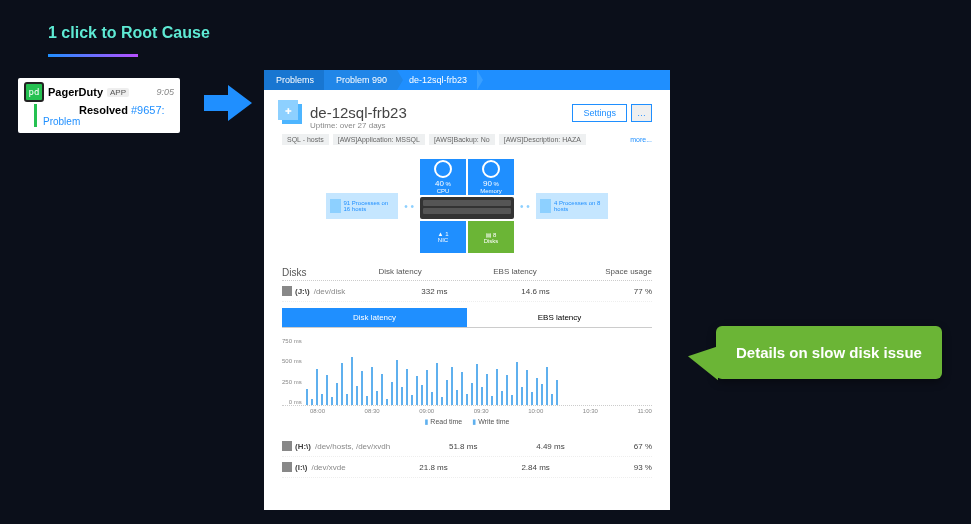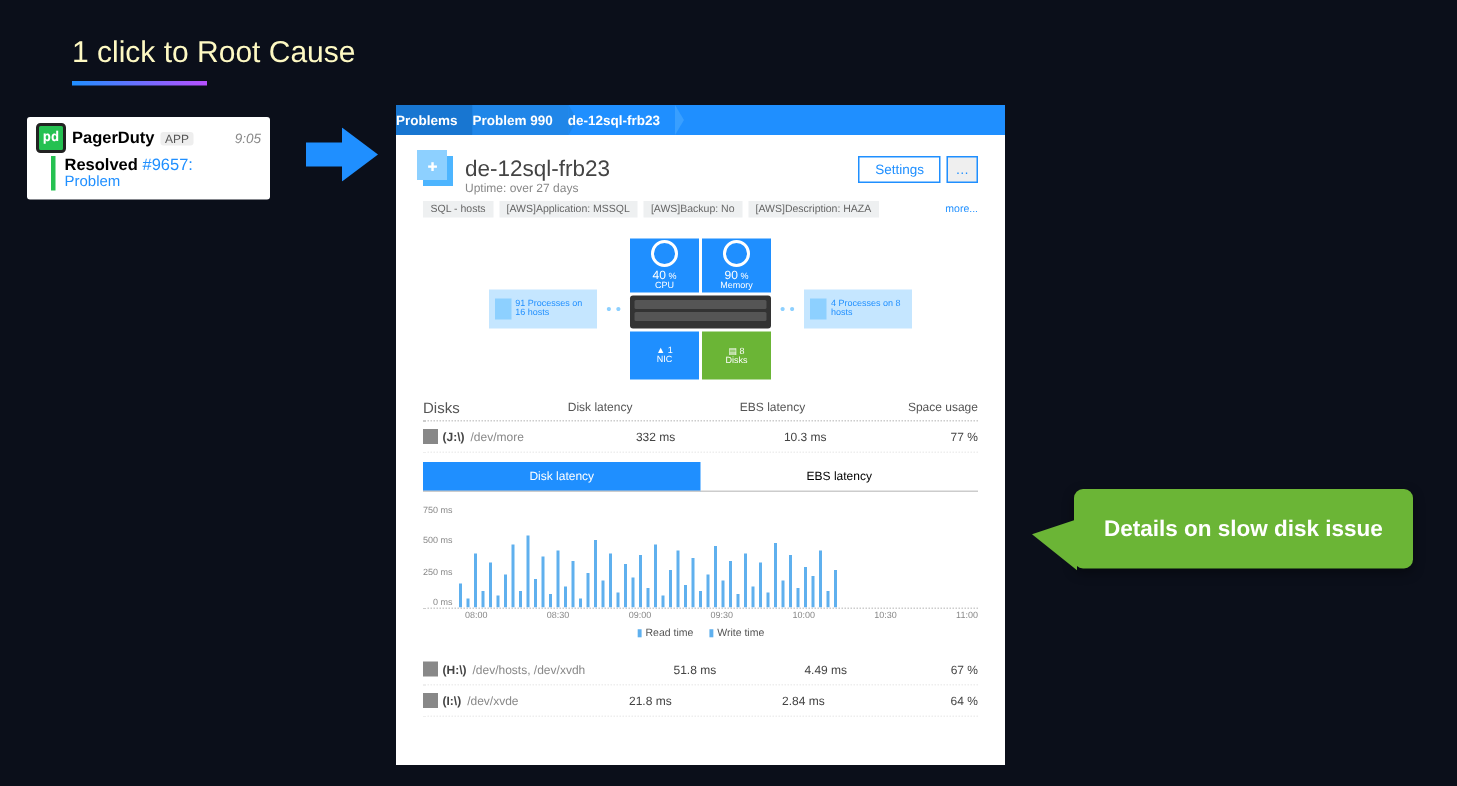--- a/index.html
+++ b/index.html
@@ -1,35 +1,35 @@
 <!DOCTYPE html>
 <html><head>
 <meta charset="utf-8">
 <style>
   * { margin: 0; padding: 0; box-sizing: border-box; font-family: Arial, sans-serif; }
   body { background: #0b0f1a; width: 971px; height: 524px; overflow: hidden; position: relative; }
   
-  .slide-title { color: #fef9c3; font-size: 20px; font-weight: normal; position: absolute; top: 24px; left: 48px; }
+  .slide-title { color: #5eead4; font-size: 16px; font-weight: bold; position: absolute; top: 24px; left: 48px; }
   .underline { position: absolute; top: 54px; left: 48px; width: 90px; height: 3px; background: linear-gradient(90deg,#1f8fff,#b84fff); }
   
   .pagerduty-card { position: absolute; top: 78px; left: 18px; width: 162px; background: #fff; border-radius: 2px; padding: 4px 6px 6px; font-size: 11px; }
   .pd-row1 { display: flex; align-items: center; gap: 4px; }
-  .pd-logo { width: 20px; height: 20px; background: #25c151; border: 2px solid #222; border-radius: 3px; display:flex; align-items:center; justify-content:center; color:#fff; font-weight:bold; font-size:9px; font-family: monospace;}
+  .pd-logo { width: 20px; height: 20px; background: #25c151; border: 2px solid #222; border-radius: 3px; display:flex; align-items:center; justify-content:center; color:#fff; font-weight:normal; font-size:9px; font-family: monospace;}
   .pd-app { background: #eee; font-size: 8px; padding: 0 3px; border-radius: 2px; color:#555;}
   .pd-time { font-size: 9px; color: #888; margin-left:auto;font-style:italic;}
   .pd-line2 { border-left: 3px solid #25c151; padding-left: 6px; margin-left: 10px; margin-top:2px;}
   .pd-ticket { color: #1f8fff; }
   .pd-db { color: #1f8fff; font-size:10px;}
   
   .arrow { position: absolute; top: 85px; left: 204px; color: #1f8fff; }
   
   .dt-panel { position: absolute; top: 70px; left: 264px; width: 406px; height: 440px; background: #fff; overflow:hidden;}
   
   .breadcrumb { background: #1f8fff; height: 20px; display: flex; align-items: center; font-size: 9px; color: #fff; }
-  .bc-item { padding: 0 10px 0 0; height:100%; display:flex; align-items:center; position:relative;font-weight:bold;}
+  .bc-item { padding: 0 10px 0 12px; height:100%; display:flex; align-items:center; position:relative;}
   .bc-item::after { content:''; position:absolute; right:-6px; top:0; border-left:6px solid #399fff; border-top:10px solid transparent; border-bottom:10px solid transparent;}
   .bc-item:nth-child(1){background:#1876d1;} .bc-item:nth-child(1)::after{border-left-color:#1876d1;}
   .bc-item:nth-child(2){background:#2086e8;} .bc-item:nth-child(2)::after{border-left-color:#2086e8;}
   
   .dt-body { padding: 14px 18px 6px; }
   .host-header { display:flex; align-items:flex-start;}
   .host-icon { width:20px; height:20px; background:#4db5ff; margin-right:8px; position:relative;}
   .host-icon::before{content:'';position:absolute;left:-4px;top:-4px;width:20px;height:20px;background:#8dd0ff;}
   .host-icon::after{content:'✚';position:absolute;color:#fff;font-size:8px;left:3px;top:3px;}
   .host-title { color:#444; font-size:15px; font-weight:300;}
@@ -89,21 +89,21 @@
 <div class="underline"></div>
 
 <div class="pagerduty-card">
   <div class="pd-row1">
     <div class="pd-logo">pd</div>
     <span style="font-weight:bold;">PagerDuty</span>
     <span class="pd-app">APP</span>
     <span class="pd-time">9:05</span>
   </div>
   <div class="pd-line2">
-    <span style="font-weight:bold;">Resolved</span>
+    <span style="font-weight:bold;margin-left:36px;">Resolved</span>
     <span class="pd-ticket">#9657:</span>
     <div class="pd-db">Problem</div>
   </div>
 </div>
 
 <svg class="arrow" width="48" height="36" viewBox="0 0 48 36">
   <path d="M0 10 L24 10 L24 0 L48 18 L24 36 L24 26 L0 26 Z" fill="#1f8fff"></path>
 </svg>
 
 <div class="dt-panel">
@@ -176,23 +176,23 @@
     <div class="disks-section">
       <div class="disks-hdr">
         <span>Disks</span>
         <span class="col-label">Disk latency</span>
         <span class="col-label">EBS latency</span>
         <span class="col-label">Space usage</span>
       </div>
       <div class="disk-row">
         <div class="drive-icon"></div>
         <span class="drive-letter">(J:\)</span>
-        <span class="drive-path">/dev/more</span>
+        <span class="drive-path">/dev/disk</span>
         <span class="disk-val">332 ms</span>
-        <span class="disk-val">10.3 ms</span>
+        <span class="disk-val">14.6 ms</span>
         <span class="disk-val">77 %</span>
       </div>
 
       <div class="tab-row">
         <div class="tab active">Disk latency</div>
         <div class="tab">EBS latency</div>
       </div>
 
       <div class="chart-area">
         <div class="y-axis">
@@ -327,19 +327,19 @@
         <span class="disk-val">51.8 ms</span>
         <span class="disk-val">4.49 ms</span>
         <span class="disk-val">67 %</span>
       </div>
       <div class="disk-row">
         <div class="drive-icon"></div>
         <span class="drive-letter">(I:\)</span>
         <span class="drive-path">/dev/xvde</span>
         <span class="disk-val">21.8 ms</span>
         <span class="disk-val">2.84 ms</span>
-        <span class="disk-val">64 %</span>
+        <span class="disk-val">93 %</span>
       </div>
     </div>
   </div>
 </div>
 
 <div class="callout">Details on slow disk issue</div>
 
 </body></html>

